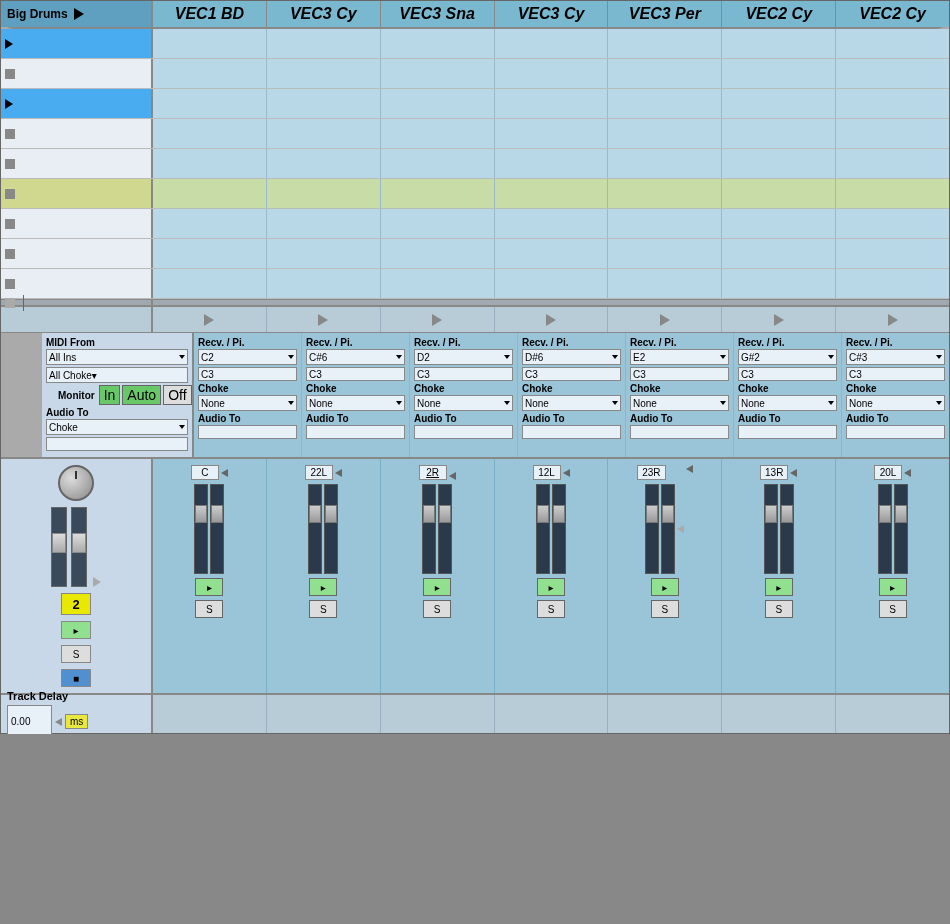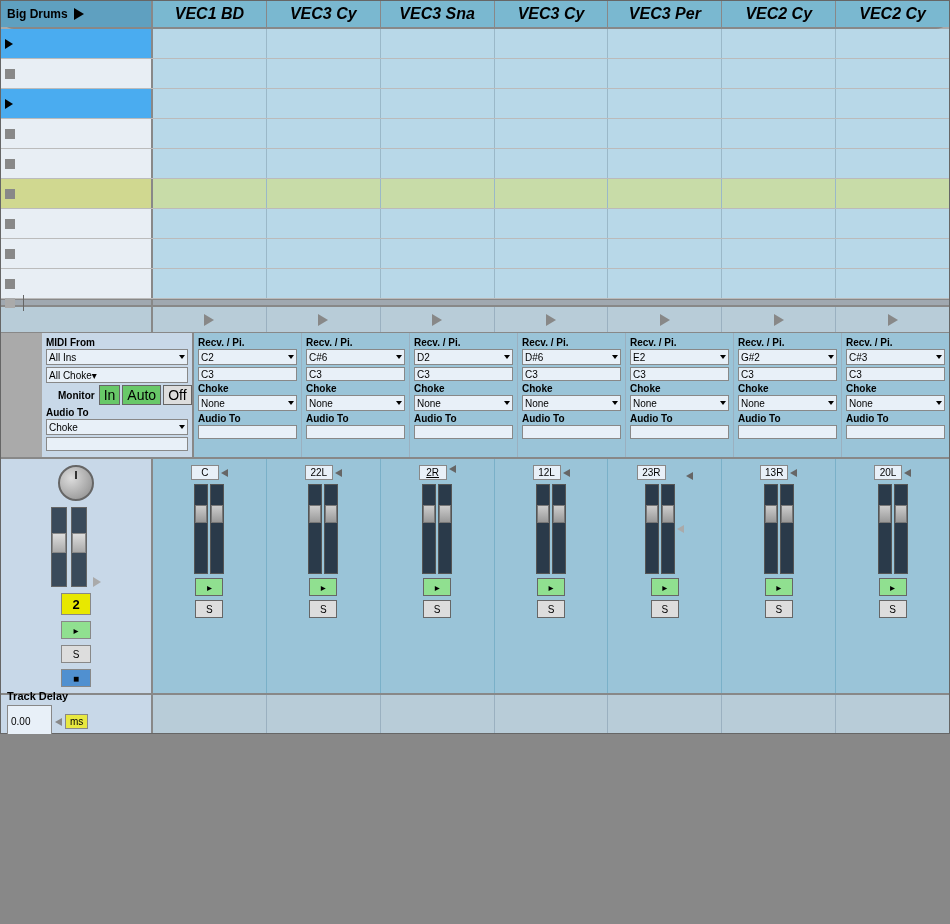--- a/index.html
+++ b/index.html
@@ -858,21 +858,21 @@
         <div class="mixer-fader-track">
           <div class="mixer-fader-handle"></div>
         </div>
       </div>
       <div class="mixer-mute">
         <span>▸</span>
       </div>
       <div class="mixer-solo">S</div>
     </div>
     <div class="mixer-col">
-      <div style="display:flex;align-items:flex-start;gap:2px;text-decoration:underline;">
+      <div style="display:flex;align-items:flex-end;gap:2px;text-decoration:underline;">
         <span class="pan-label">2R</span>
         <div class="pan-arrow"></div>
       </div>
       <div class="mixer-fader-wrap">
         <div class="mixer-fader-track">
           <div class="mixer-fader-handle"></div>
         </div>
         <div class="mixer-fader-track">
           <div class="mixer-fader-handle"></div>
         </div>
@@ -894,21 +894,21 @@
         <div class="mixer-fader-track">
           <div class="mixer-fader-handle"></div>
         </div>
       </div>
       <div class="mixer-mute">
         <span>▸</span>
       </div>
       <div class="mixer-solo">S</div>
     </div>
     <div class="mixer-col">
-      <div style="display:flex;align-items:flex-end;gap:20px;">
+      <div style="display:flex;align-items:flex-start;gap:20px;">
         <span class="pan-label">23R</span>
         <div class="pan-arrow"></div>
       </div>
       <div class="mixer-fader-wrap">
         <div class="mixer-fader-track">
           <div class="mixer-fader-handle"></div>
         </div>
         <div class="mixer-fader-track">
           <div class="mixer-fader-handle"></div>
         </div>

